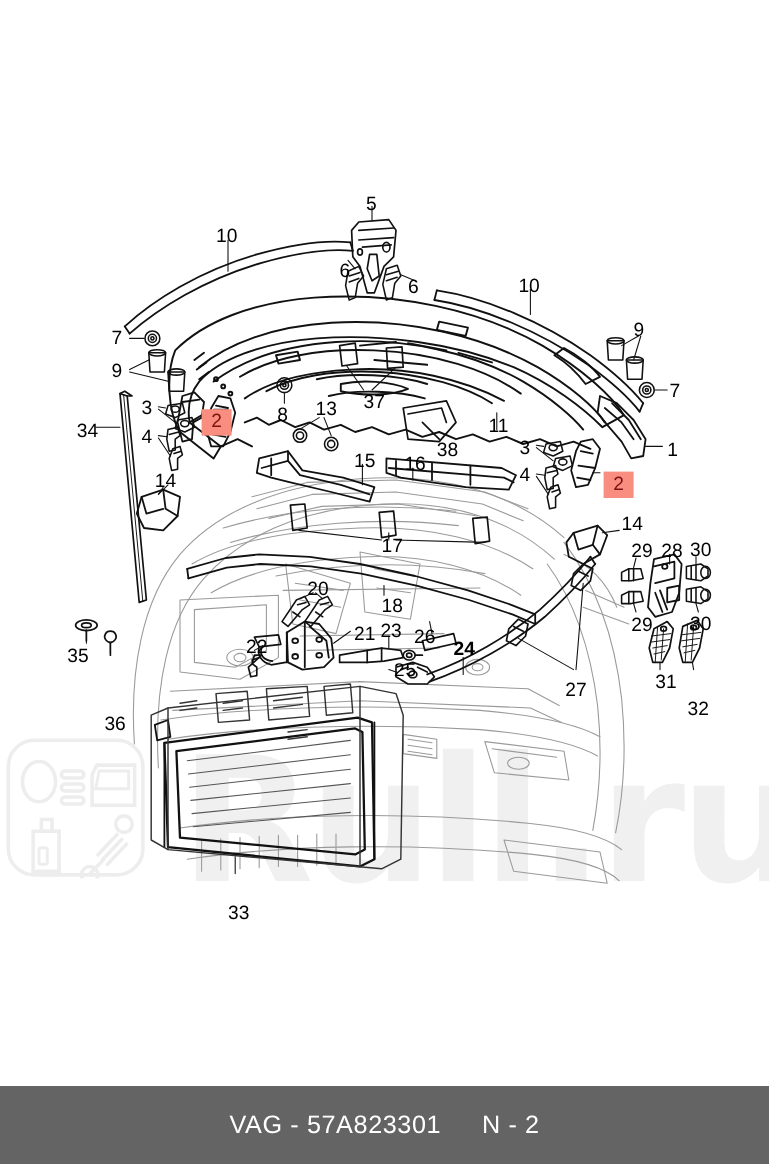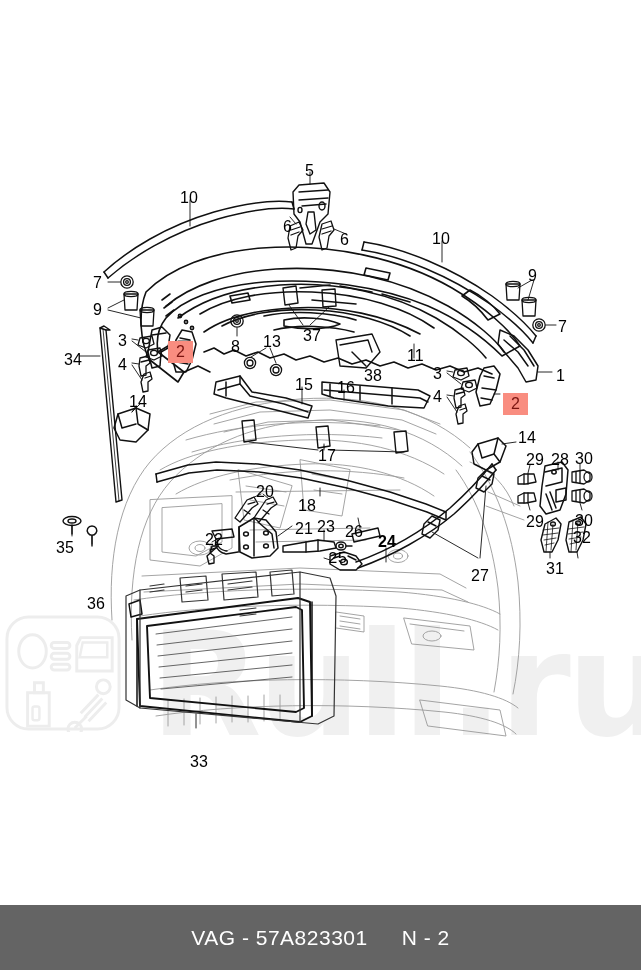--- a/index.html
+++ b/index.html
@@ -577,36 +577,36 @@
       <div class="lbl" style="left: 528px; top: 268px;">9</div>
       <div class="lbl" style="left: 180px; top: 190px;">10</div>
       <div class="lbl" style="left: 432px; top: 231px;">10</div>
       <div class="lbl" style="left: 407px; top: 348px;">11</div>
       <div class="lbl" style="left: 263px; top: 334px;">13</div>
       <div class="lbl" style="left: 129px; top: 394px;">14</div>
       <div class="lbl" style="left: 518px; top: 430px;">14</div>
       <div class="lbl" style="left: 295px; top: 377px;">15</div>
       <div class="lbl" style="left: 337px; top: 380px;">16</div>
       <div class="lbl" style="left: 318px; top: 448px;">17</div>
-      <div class="lbl" style="left: 298px; top: 498px;">18</div>
+      <div class="lbl" style="left: 318px; top: 498px;">18</div>
       <div class="lbl" style="left: 256px; top: 484px;">20</div>
       <div class="lbl" style="left: 295px; top: 521px; text-align: center;">21</div>
       <div class="lbl" style="left: 205px; top: 532px;">22</div>
       <div class="lbl" style="left: 317px; top: 519px;">23</div>
       <div class="lbl" style="left: 378px; top: 534px; font-weight: bold;">24</div>
       <div class="lbl" style="left: 328px; top: 551px; font-family: Liberation Mono, monospace;">25</div>
       <div class="lbl" style="left: 345px; top: 524px;">26</div>
       <div class="lbl" style="left: 471px; top: 568px;">27</div>
       <div class="lbl" style="left: 551px; top: 452px;">28</div>
       <div class="lbl" style="left: 526px; top: 452px;">29</div>
       <div class="lbl" style="left: 526px; top: 514px;">29</div>
       <div class="lbl" style="left: 575px; top: 451px;">30</div>
       <div class="lbl" style="left: 575px; top: 513px;">30</div>
       <div class="lbl" style="left: 546px; top: 561px;">31</div>
-      <div class="lbl" style="left: 573px; top: 530px;">32</div>
+      <div class="lbl" style="left: 573px; top: 584px;">32</div>
       <div class="lbl" style="left: 190px; top: 729px; margin-top: 25px;">33</div>
       <div class="lbl" style="left: 64px; top: 352px;">34</div>
       <div class="lbl" style="left: 56px; top: 540px; text-align: center;">35</div>
       <div class="lbl" style="left: 87px; top: 548px; margin-top: 48px;">36</div>
       <div class="lbl" style="left: 303px; top: 328px;">37</div>
       <div class="lbl" style="left: 364px; top: 368px;">38</div>
     </div>
 
   <div id="footer">
     <div id="footer-inner">

